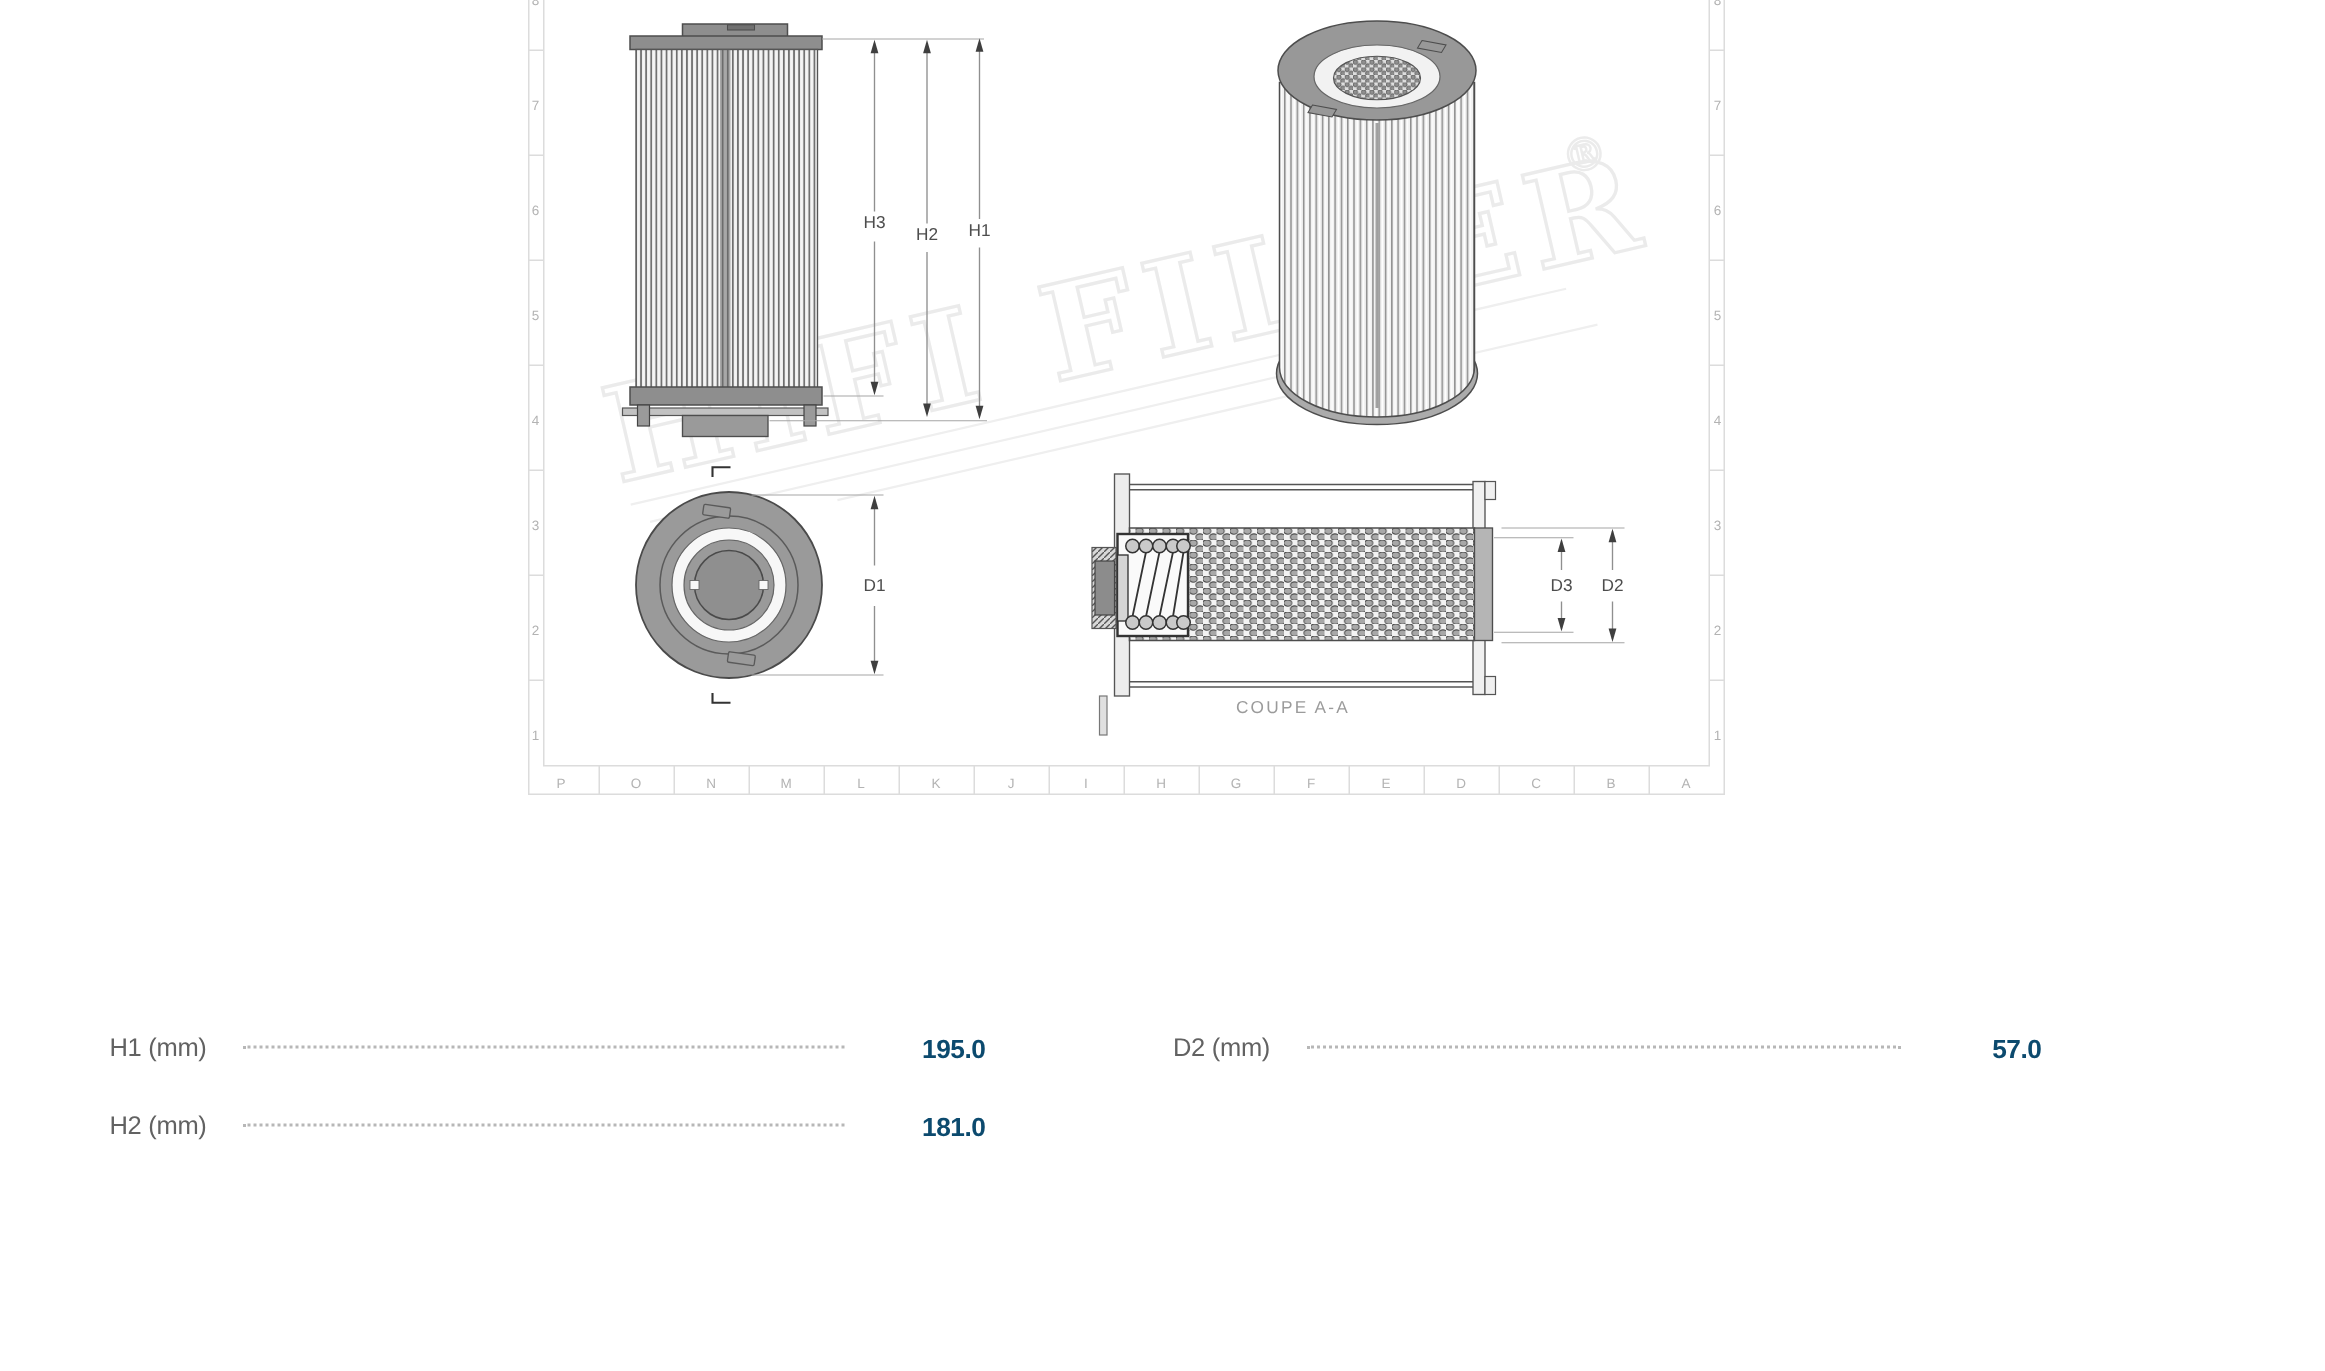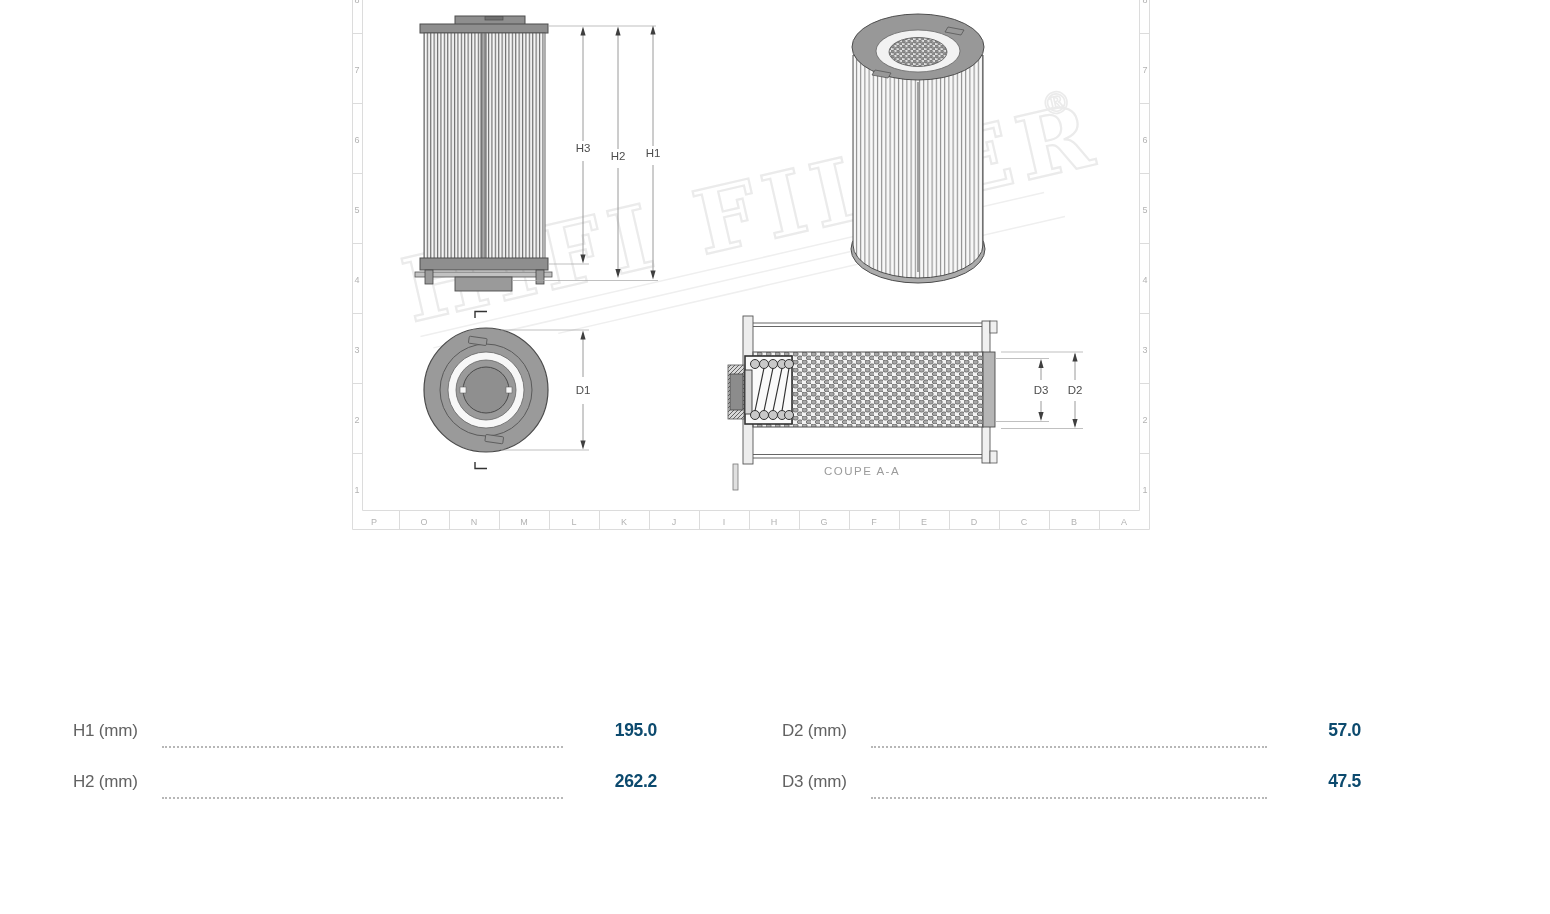--- a/index.html
+++ b/index.html
@@ -20,21 +20,21 @@
   .wm-text{font-family:"DejaVu Serif",serif;font-size:88px;font-weight:bold;fill:none;
            stroke:#ebebeb;stroke-width:2.2;letter-spacing:8px;}
   .wm-reg{font-family:"DejaVu Serif",serif;font-size:30px;font-weight:bold;fill:none;
           stroke:#ebebeb;stroke-width:1.6;}
   .wm-streaks path{stroke:#efefef;stroke-width:1.5;fill:none;}
 
   
   .spec-col{position:absolute;}
   .spec-col-left{left:73px;top:689px;width:584px;}
   .spec-col-right{left:782px;top:689px;width:579px;}
-  .spec-row{height:51.5px;display:flex;align-items:flex-end;gap:12px;}
+  .spec-row{height:51.5px;display:flex;align-items:flex-start;gap:12px;}
   .spec-label{color:#626262;font-size:17px;letter-spacing:-0.2px;white-space:nowrap;}
   .spec-leader{flex:1;margin:0 12px;height:1px;border-bottom:2px dotted #b7b7b7;
                transform:translateY(7px);}
   .spec-value{width:70px;text-align:right;font-weight:bold;font-size:17.5px;color:#0c4a6e;
               letter-spacing:-0.3px;}
 </style>
 </head>
 <body>
 
 <div class="page">
@@ -238,30 +238,25 @@
 
   <div class="spec-col spec-col-left">
     <div class="spec-row">
       <span class="spec-label">H1 (mm)</span>
       <span class="spec-leader"></span>
       <span class="spec-value">195.0</span>
     </div>
     <div class="spec-row">
       <span class="spec-label">H2 (mm)</span>
       <span class="spec-leader"></span>
-      <span class="spec-value">262.2</span>
+      <span class="spec-value">181.0</span>
     </div>
   </div>
 
   <div class="spec-col spec-col-right">
     <div class="spec-row">
       <span class="spec-label">D2 (mm)</span>
       <span class="spec-leader"></span>
       <span class="spec-value">57.0</span>
     </div>
-    <div class="spec-row">
-      <span class="spec-label">D3 (mm)</span>
-      <span class="spec-leader"></span>
-      <span class="spec-value">47.5</span>
-    </div>
   </div>
 
 </div>
 
 </body></html>

